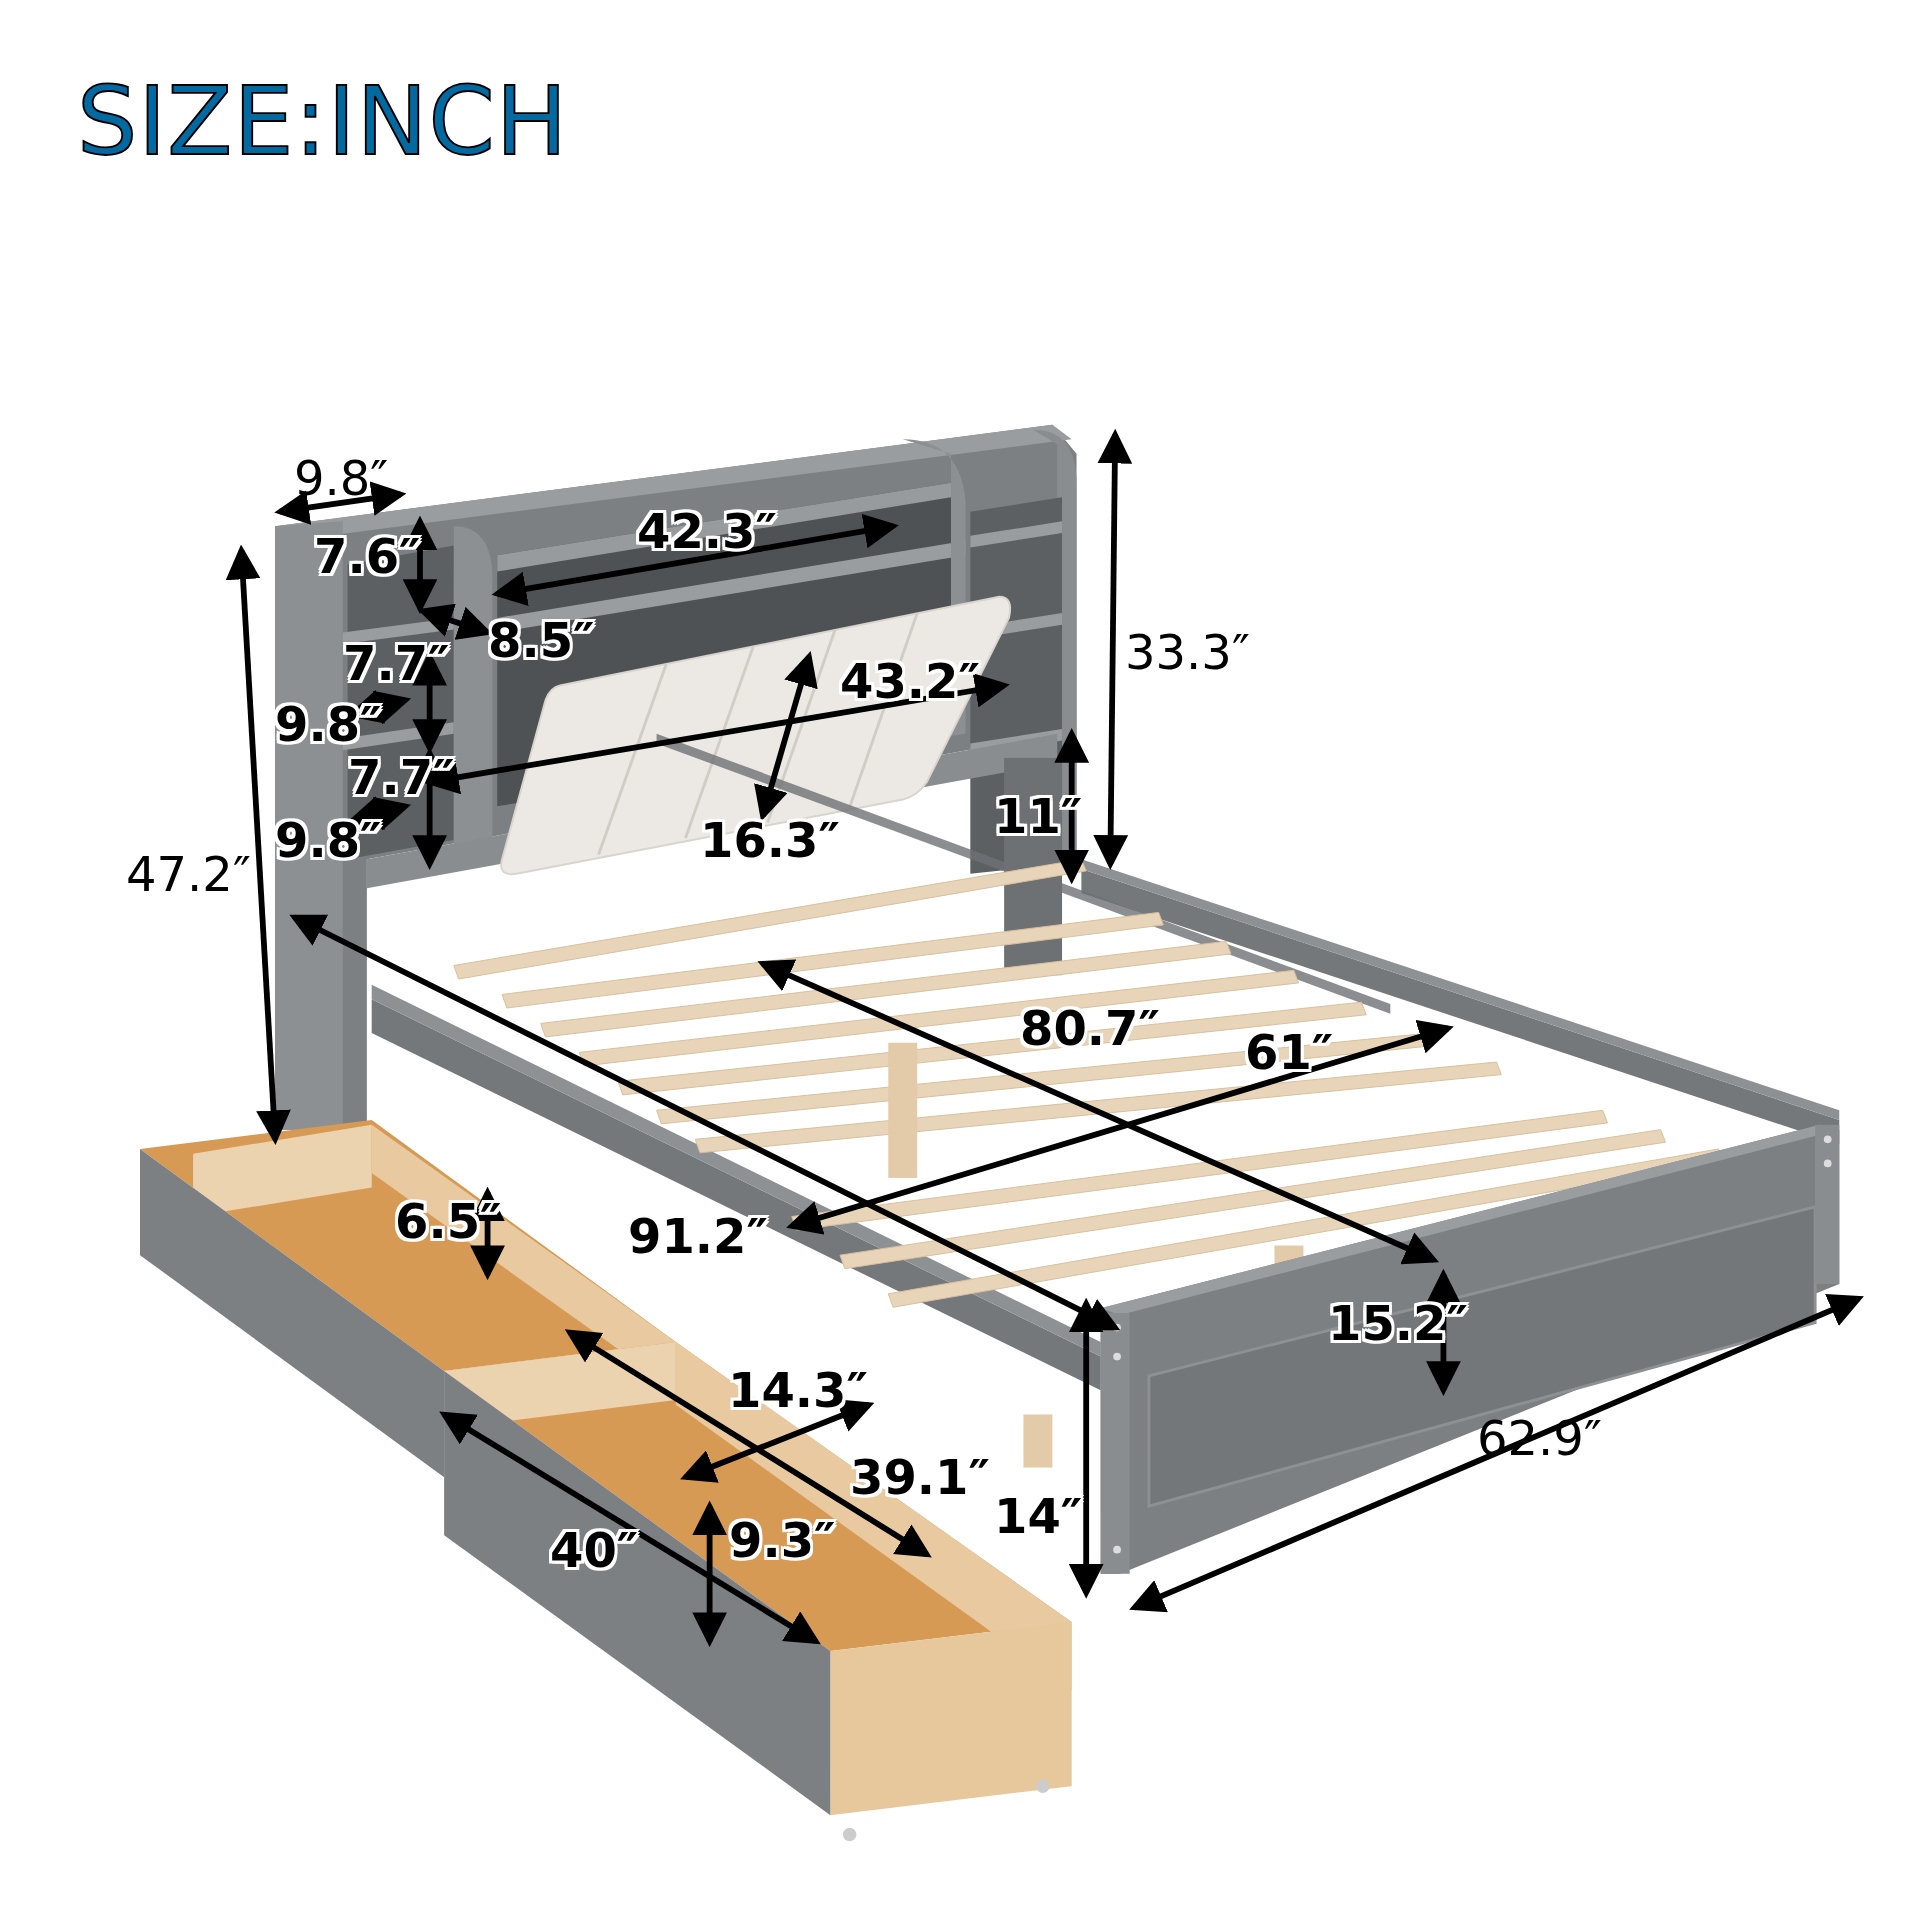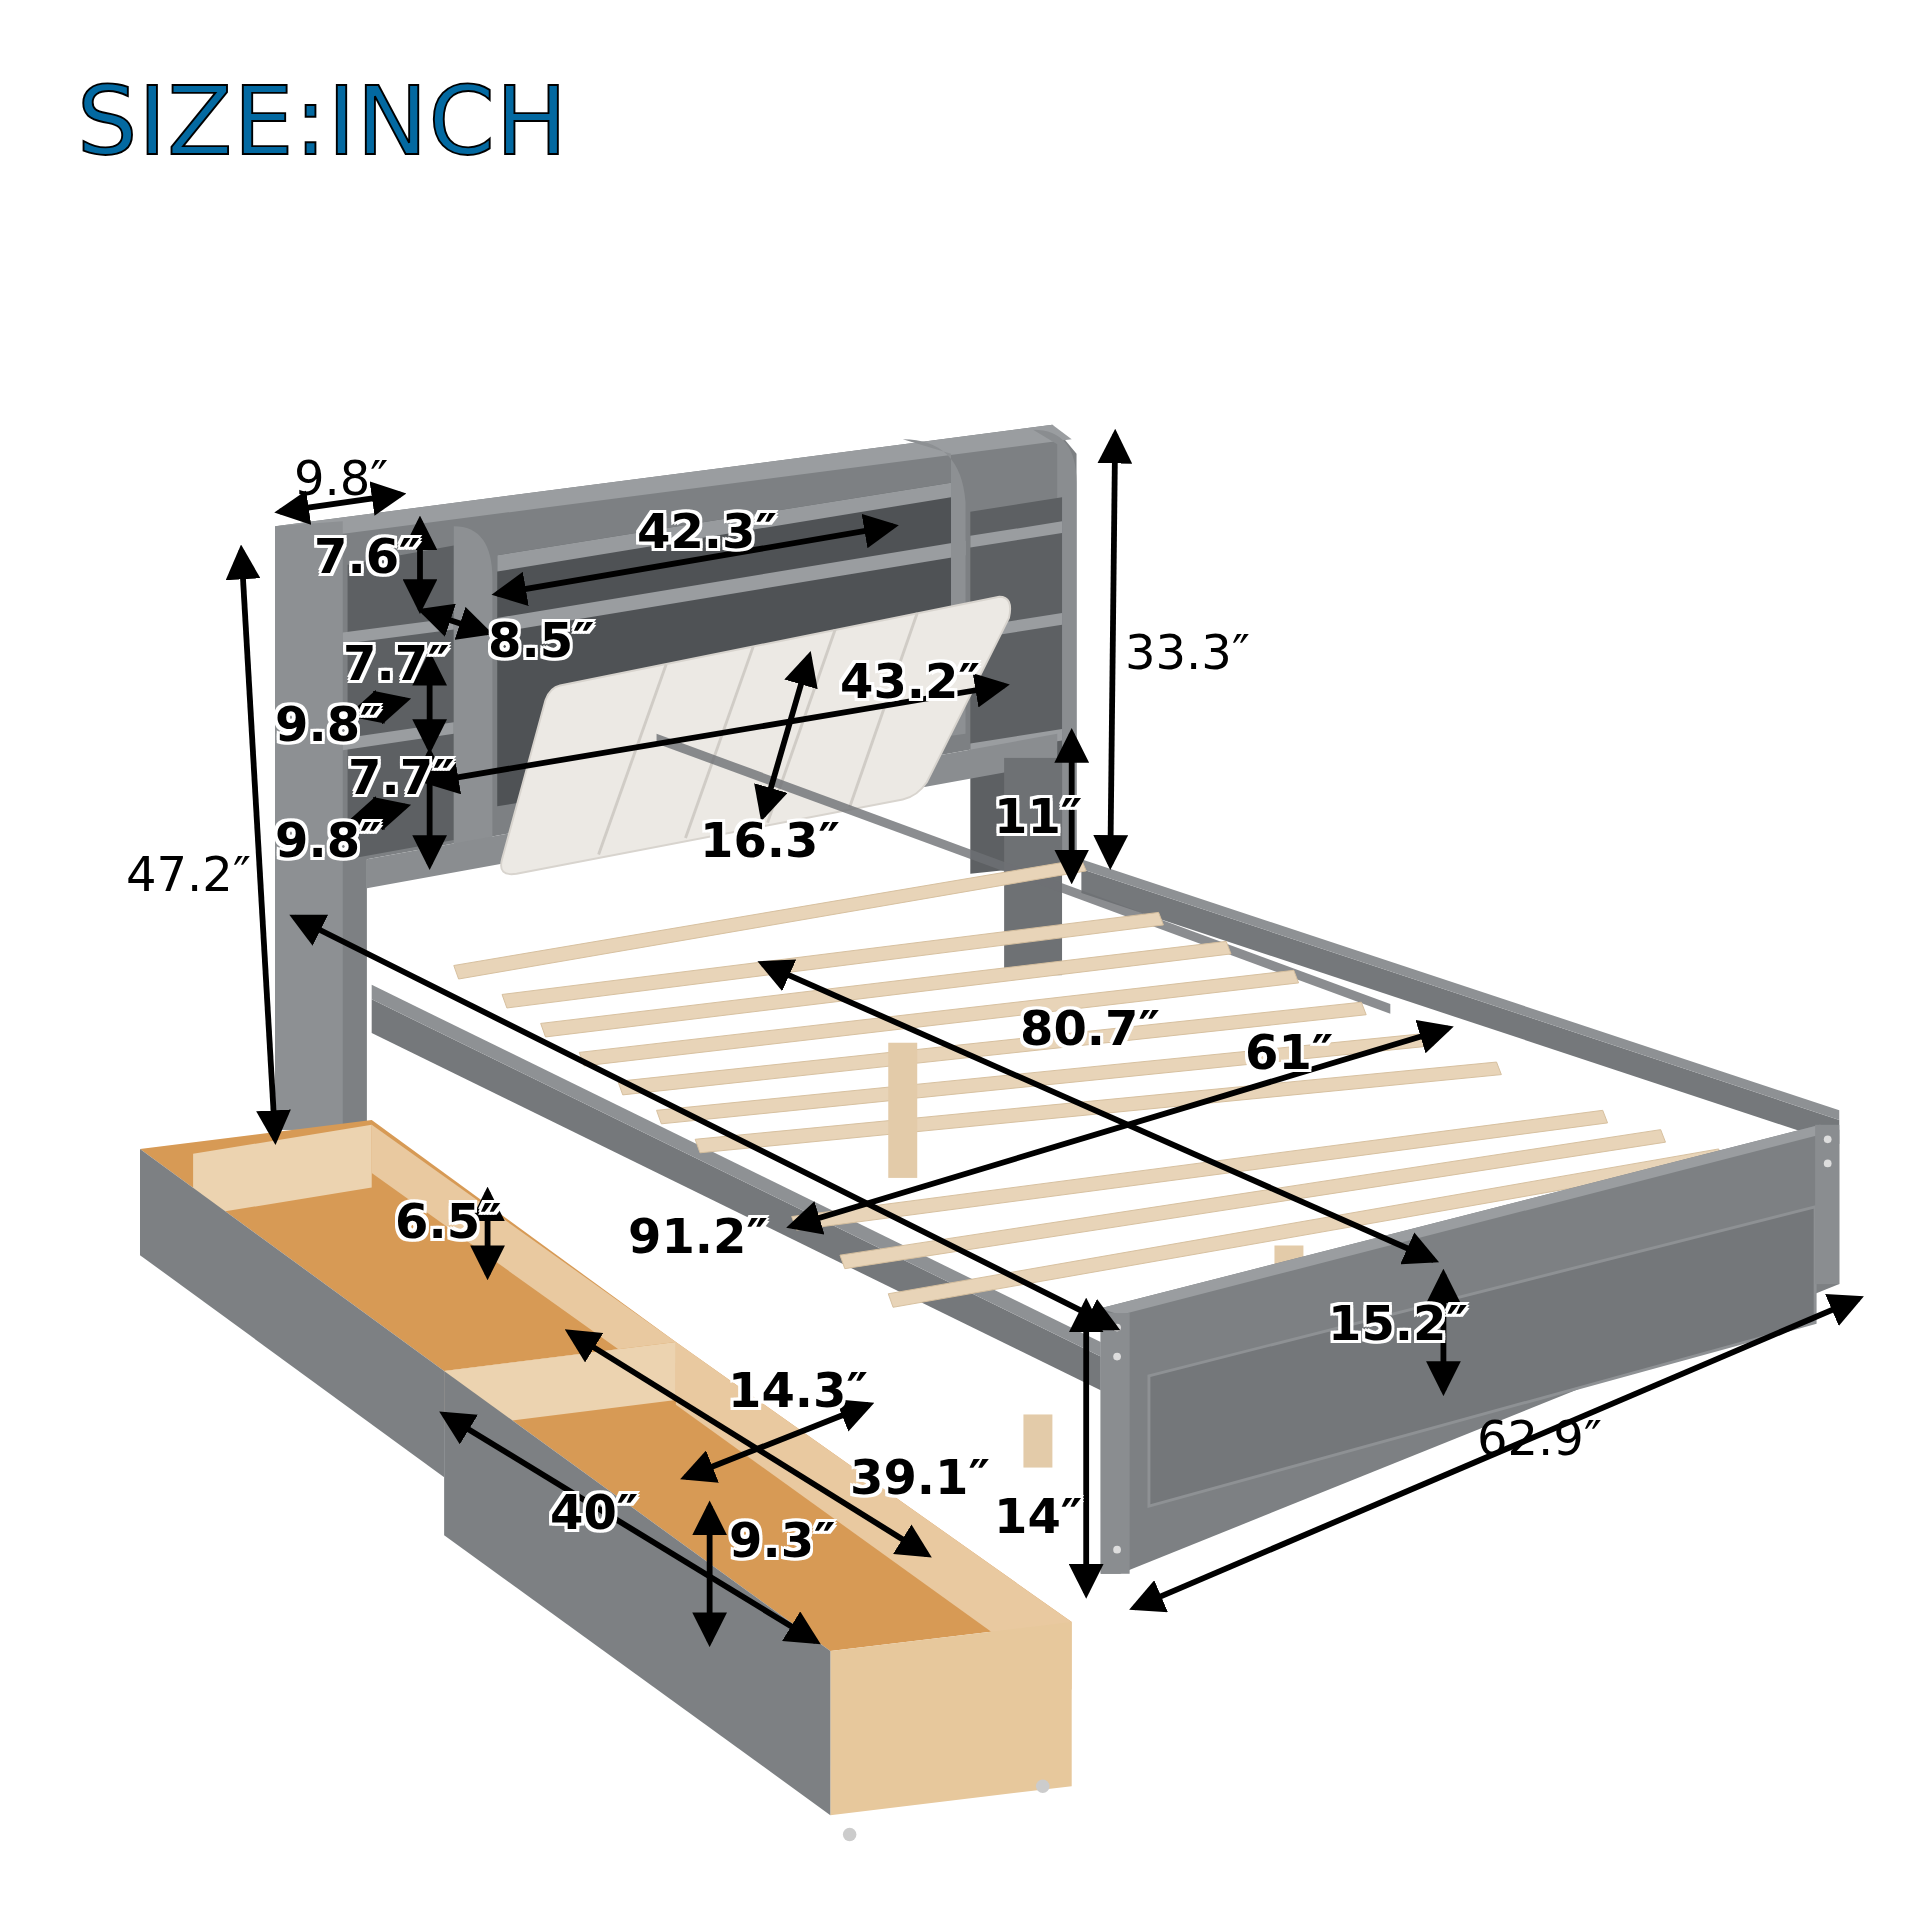--- a/index.html
+++ b/index.html
@@ -161,18 +161,18 @@
 <div class="dim outlined" style="left:700px;top:816px;">16.3″</div>
 <div class="dim plain" style="left:1125px;top:628px;">33.3″</div>
 <div class="dim plain" style="left:126px;top:850px;">47.2″</div>
 <div class="dim outlined" style="left:994px;top:792px;">11″</div>
 <div class="dim outlined" style="left:980px;top:1004px;margin-left:40px;">80.7″</div>
 <div class="dim outlined" style="left:1217px;top:1028px;margin-left:28px;">61″</div>
 <div class="dim outlined" style="left:628px;top:1212px;">91.2″</div>
 <div class="dim outlined" style="left:379px;top:1197px;padding-left:16px;">6.5″</div>
 <div class="dim outlined" style="left:728px;top:1366px;">14.3″</div>
 <div class="dim outlined" style="left:850px;top:1453px;">39.1″</div>
-<div class="dim outlined" style="left:550px;top:1488px;">40″</div>
+<div class="dim outlined" style="left:550px;top:1526px;">40″</div>
 <div class="dim outlined" style="left:729px;top:1516px;">9.3″</div>
 <div class="dim outlined" style="left:994px;top:1492px;">14″</div>
 <div class="dim outlined" style="left:1328px;top:1299px;">15.2″</div>
 <div class="dim plain" style="left:1477px;top:1414px;">62.9″</div>
 
 
 </body></html>

